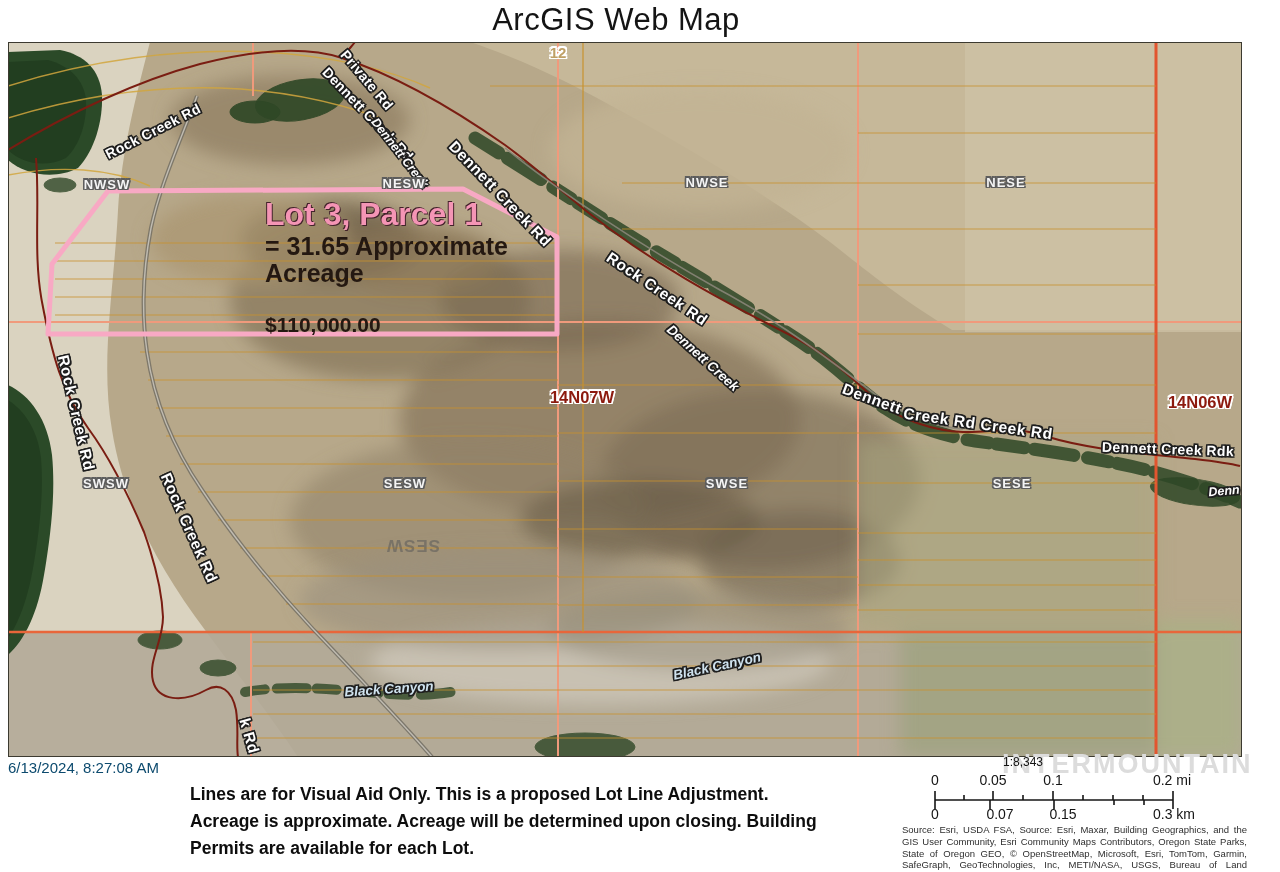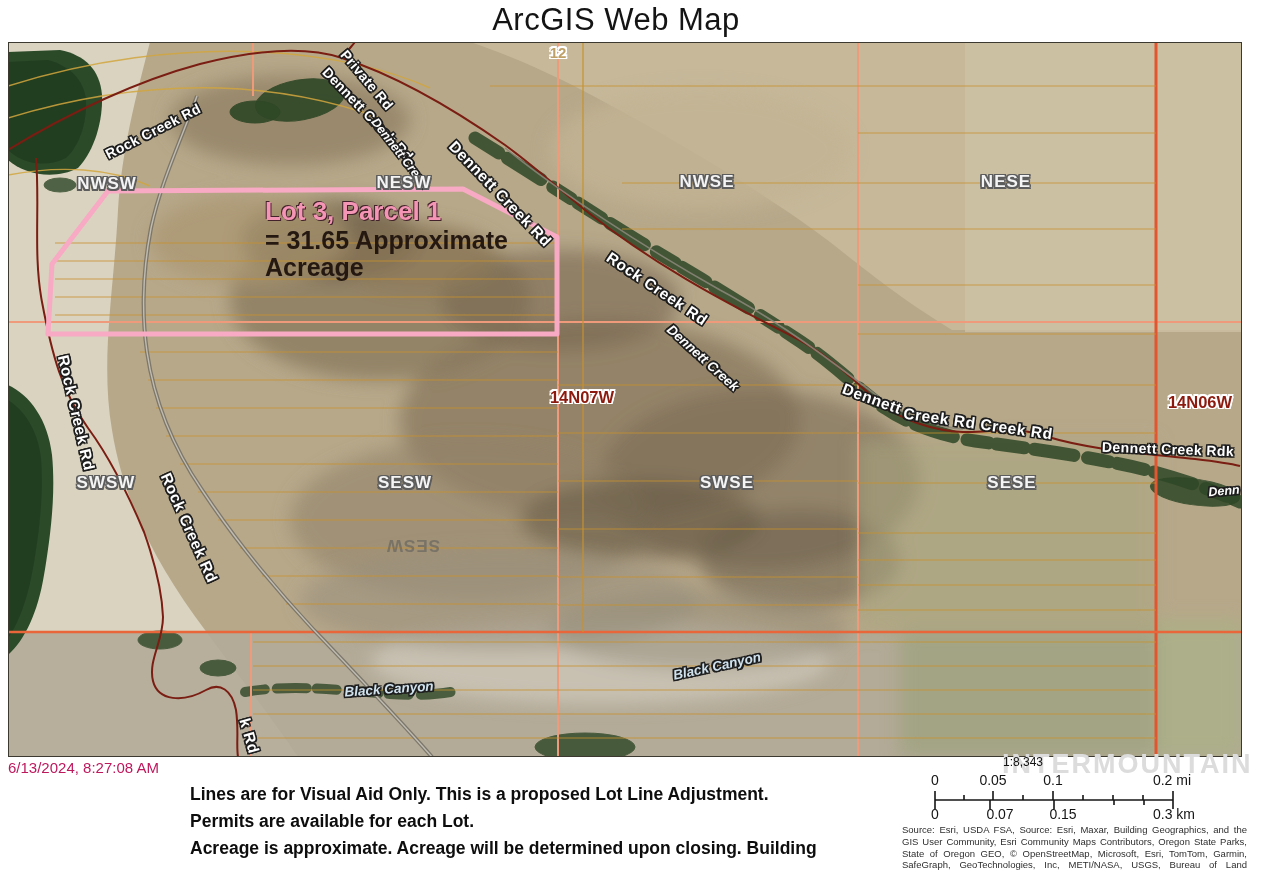--- a/index.html
+++ b/index.html
@@ -18,32 +18,32 @@
              1.5px 1.5px 0 #1e1e1e,0 -1.5px 0 #1e1e1e,0 1.5px 0 #1e1e1e,-1.5px 0 0 #1e1e1e,1.5px 0 0 #1e1e1e;}
   .halo-gray{text-shadow:-1.5px -1.5px 0 #5d5d5d,1.5px -1.5px 0 #5d5d5d,-1.5px 1.5px 0 #5d5d5d,
              1.5px 1.5px 0 #5d5d5d,0 -1.5px 0 #5d5d5d,0 1.5px 0 #5d5d5d,-1.5px 0 0 #5d5d5d,1.5px 0 0 #5d5d5d;}
   .halo-white{text-shadow:-1.5px -1.5px 0 #fff,1.5px -1.5px 0 #fff,-1.5px 1.5px 0 #fff,
              1.5px 1.5px 0 #fff,0 -1.5px 0 #fff,0 1.5px 0 #fff,-1.5px 0 0 #fff,1.5px 0 0 #fff;}
   .road   {font-size:14px;font-weight:bold;color:#fff;letter-spacing:.4px;}
   .roadlg {font-size:15.5px;font-weight:bold;color:#fff;letter-spacing:.6px;}
   .creek  {font-size:13.5px;font-weight:bold;font-style:italic;color:#fdfdfd;}
   .creeksm{font-size:12.5px;font-weight:bold;font-style:italic;color:#fdfdfd;}
   .canyon {font-size:13.5px;font-weight:bold;font-style:italic;color:#cfe2ee;}
-  .section{font-size:17px;font-weight:bold;color:#f4f4f4;letter-spacing:1px;}
+  .section{font-size:13px;font-weight:bold;color:#f4f4f4;letter-spacing:1px;}
   .ghost  {font-size:17px;font-weight:bold;color:rgba(90,90,90,.55);letter-spacing:1px;}
   .township{font-size:16.5px;font-weight:bold;color:#8c1a0e;}
   .secnum {font-size:15px;font-weight:bold;color:#bfa066;}
   
   #parcel-callout{position:absolute;left:265px;top:196px;z-index:4;}
-  #parcel-title{font-size:26px;font-weight:bold;color:#f495b5;
+  #parcel-title{font-size:32px;font-weight:bold;color:#f495b5;
                 text-shadow:1px 1px 0 #43222b, -1px -1px 0 #43222b;}
   .parcel-line{font-size:25px;font-weight:bold;color:#241811;line-height:27px;}
   #parcel-price{font-size:21px;font-weight:bold;color:#241811;margin-top:26px;}
   
-  #footer-date{position:absolute;left:8px;top:759px;font-size:15px;color:#be185d;z-index:6;}
+  #footer-date{position:absolute;left:8px;top:759px;font-size:15px;color:#0c4a6e;z-index:6;}
   #disclaimer{position:absolute;left:190px;top:781px;width:710px;z-index:6;}
   .disc-line{font-size:17.5px;font-weight:bold;color:#0d0d0d;line-height:27px;}
   #watermark{position:absolute;left:1002px;top:749px;font-size:27px;font-weight:bold;
              color:#dcdcdc;letter-spacing:2px;z-index:5;}
   #scale-ratio{position:absolute;left:1003px;top:755px;width:120px;text-align:left;
                font-size:12px;color:#141414;z-index:6;}
   #scale-mi,#scale-km{position:absolute;left:0;top:0;width:1280px;height:20px;z-index:6;}
   #scale-mi{top:772px;} #scale-km{top:806px;}
   .tick-label{position:absolute;transform:translateX(-50%);font-size:14px;color:#141414;white-space:nowrap;}
   #scalebar-svg{position:absolute;left:0;top:0;width:1280px;height:872px;z-index:6;}
@@ -231,30 +231,31 @@
       <div class="lbl creeksm halo-dark" style="left: 1224px; top: 491px; transform: translate(-50%, -50%) rotate(-5deg);">Denn</div>
       <div class="lbl canyon halo-dark" style="left: 389px; top: 689px; transform: translate(-50%, -50%) rotate(-4deg);">Black Canyon</div>
       <div class="lbl canyon halo-dark" style="left: 717px; top: 666px; transform: translate(-50%, -50%) rotate(-12deg);">Black Canyon</div>
       <div class="lbl roadlg halo-dark" style="left: 249px; top: 736px; transform: translate(-50%, -50%) rotate(74deg);">k Rd</div>
     </div>
 
   <div id="parcel-callout">
     <div id="parcel-title">Lot 3, Parcel 1</div>
     <div class="parcel-line">= 31.65 Approximate</div>
     <div class="parcel-line">Acreage</div>
+    <div id="parcel-price">$110,000.00</div>
   </div>
 
   <div id="map-frame"></div>
 
   <div id="footer-date">6/13/2024, 8:27:08 AM</div>
 
   <div id="disclaimer">
     <div class="disc-line">Lines are for Visual Aid Only. This is a proposed Lot Line Adjustment.</div>
+    <div class="disc-line">Acreage is approximate. Acreage will be determined upon closing. Building</div>
     <div class="disc-line">Permits are available for each Lot.</div>
-    <div class="disc-line">Acreage is approximate. Acreage will be determined upon closing. Building</div>
   </div>
 
   <div id="watermark">INTERMOUNTAIN</div>
 
   <div id="scale-ratio">1:8,343</div>
 
   <div id="scale-mi">
       <span class="tick-label" style="left: 935px;">0</span>
       <span class="tick-label" style="left: 993px;">0.05</span>
       <span class="tick-label" style="left: 1053px;">0.1</span>

